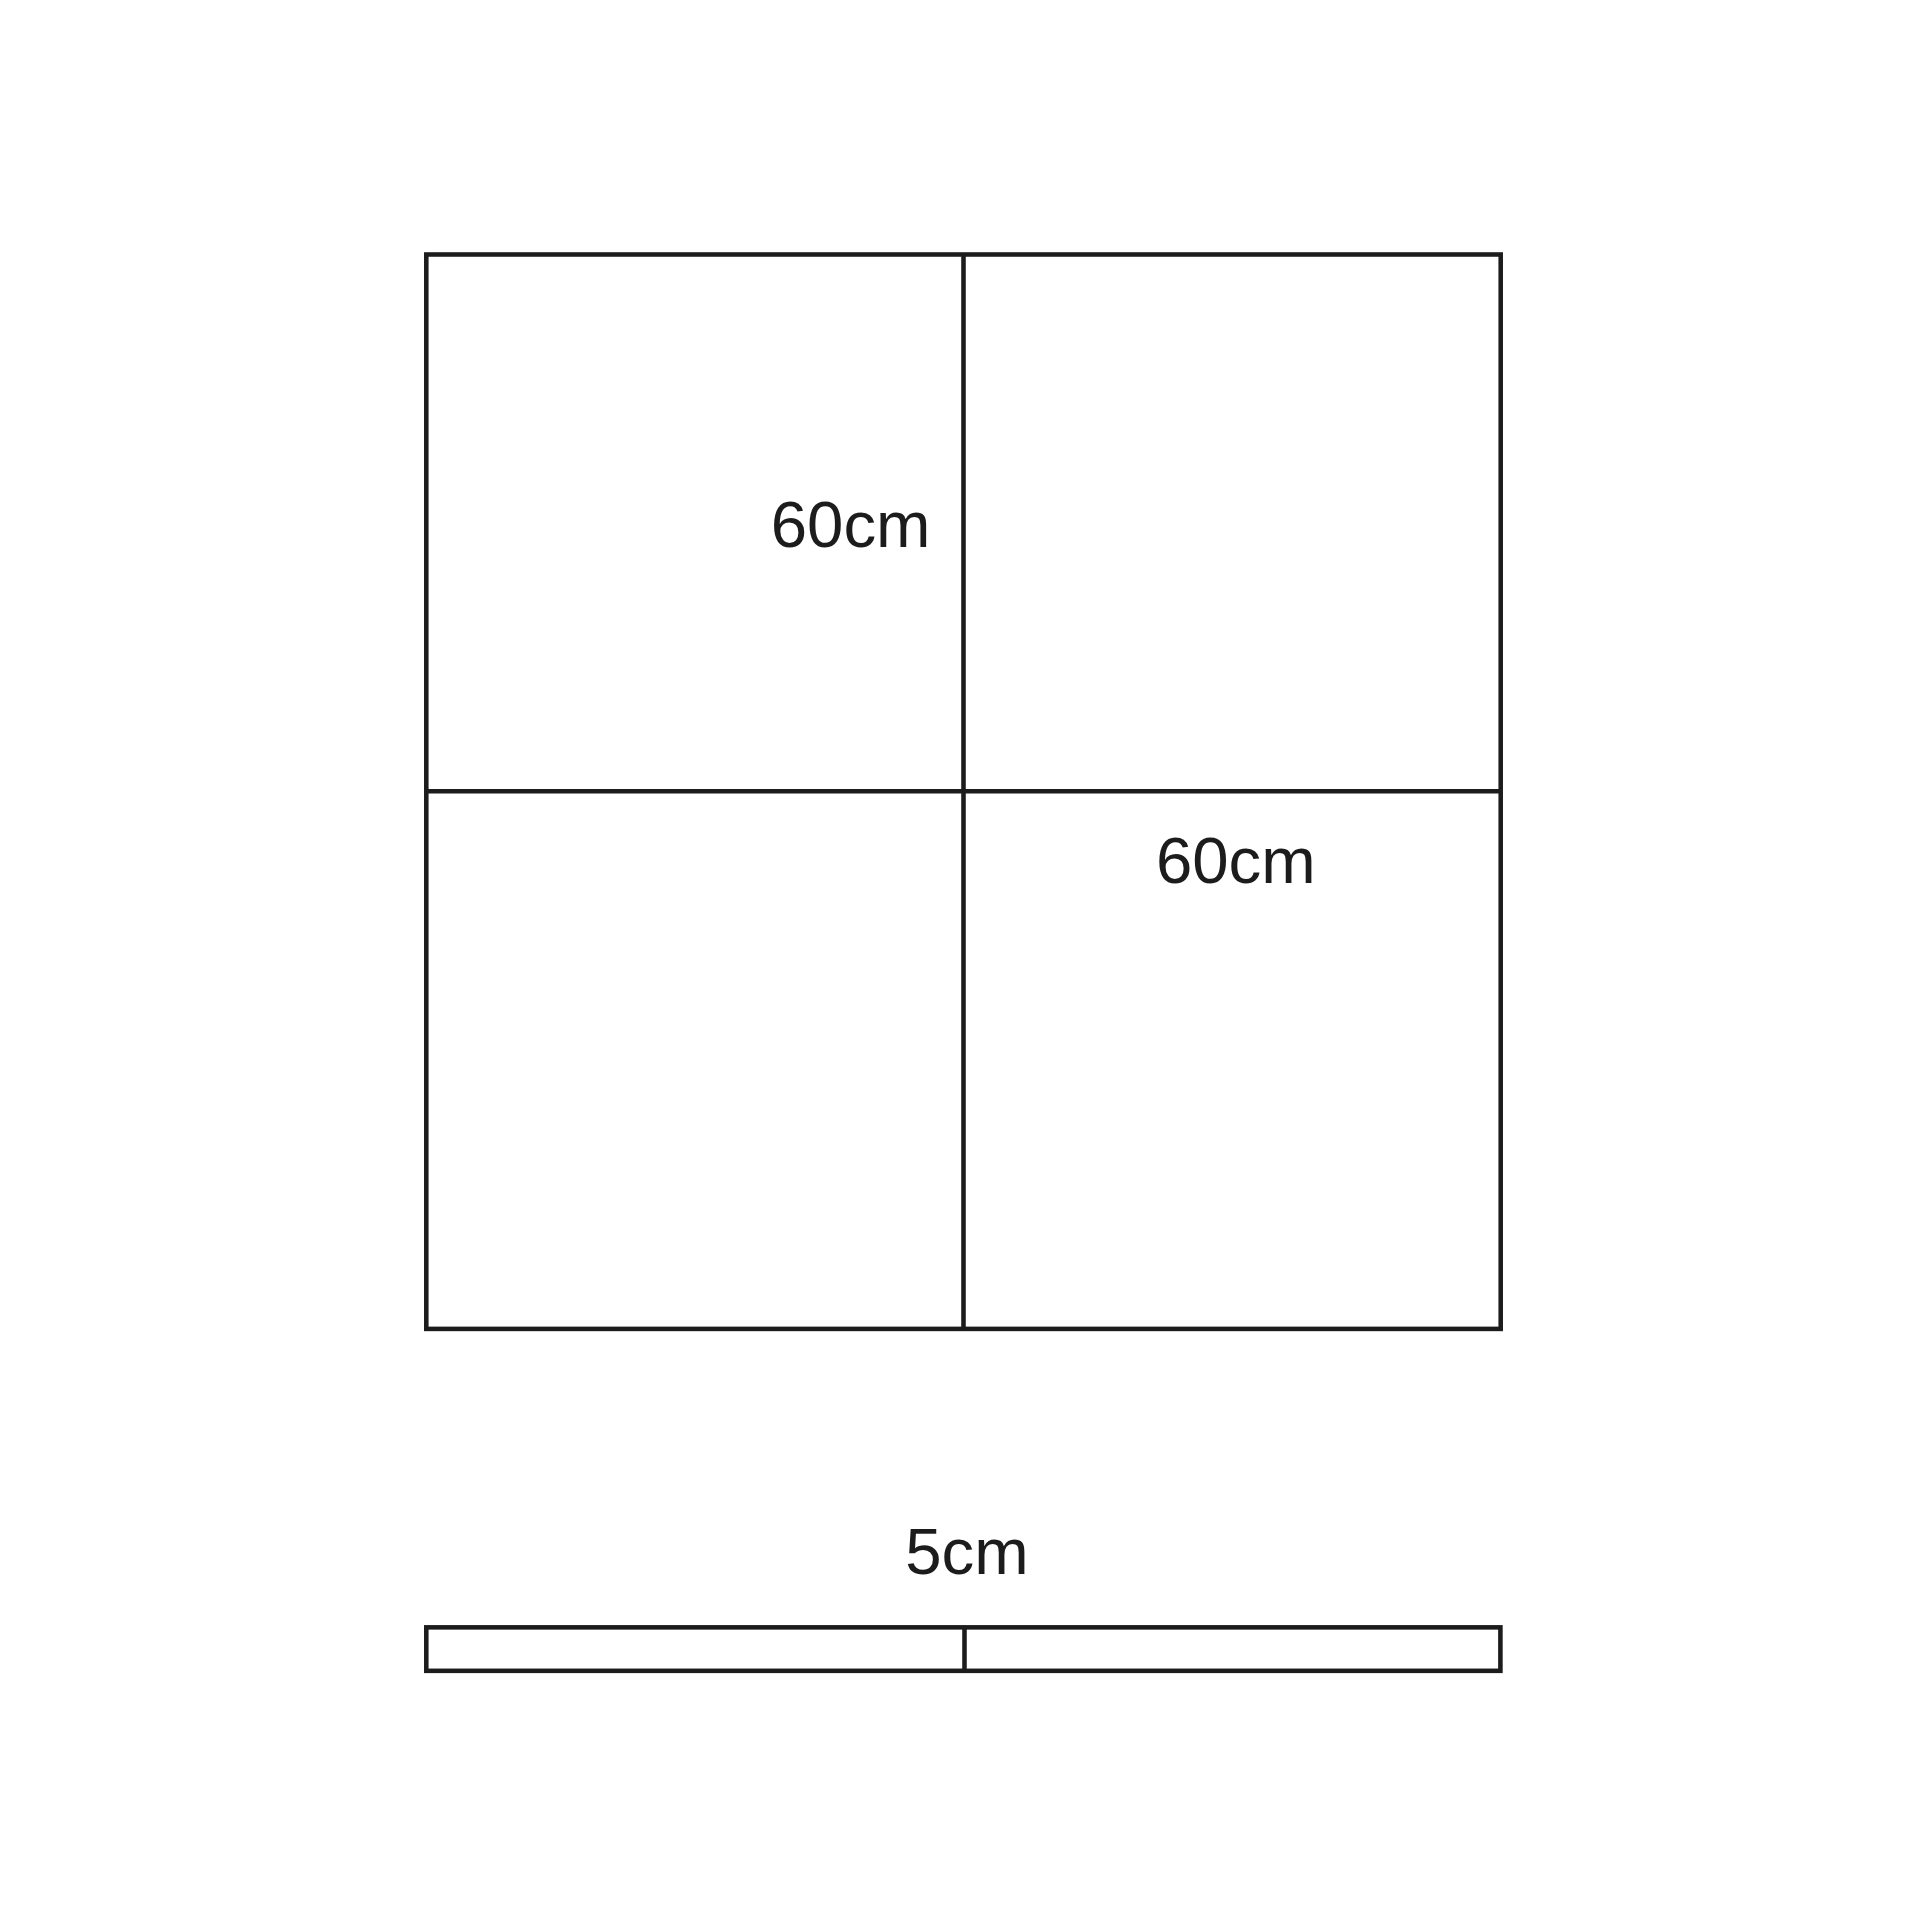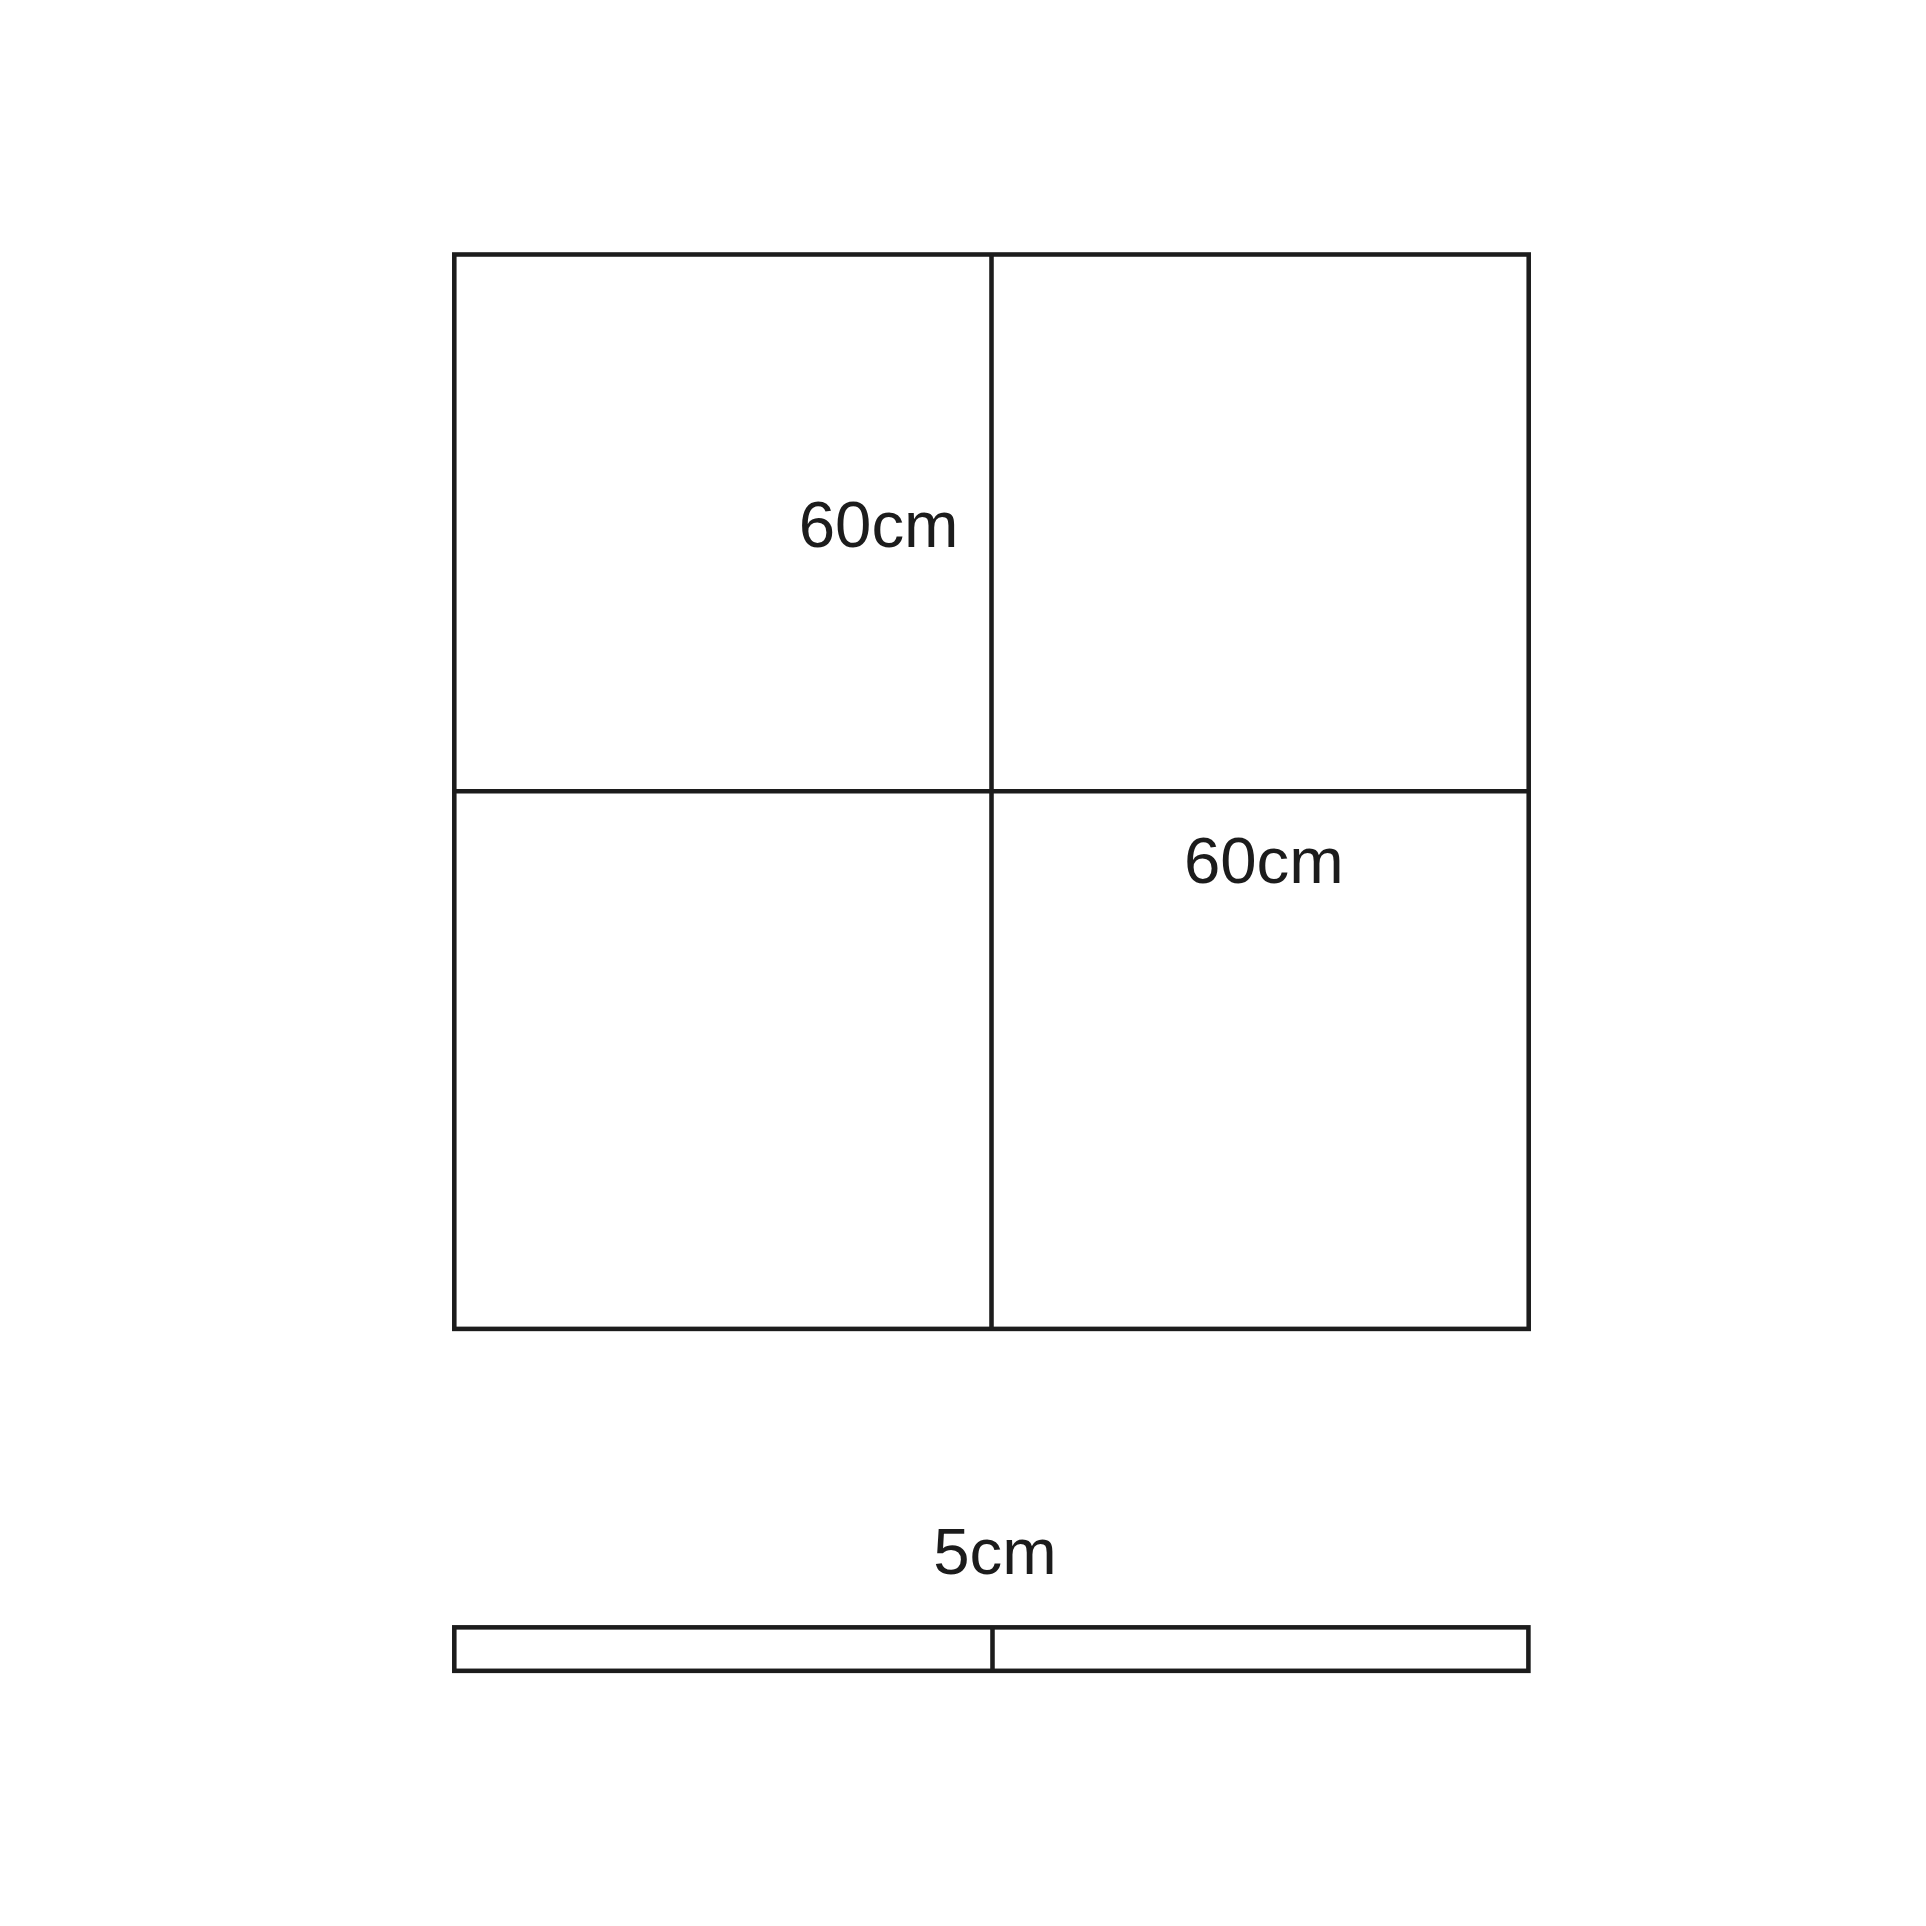--- a/index.html
+++ b/index.html
@@ -1,16 +1,16 @@
 <!DOCTYPE html>
 <html><head>
 <meta charset="utf-8">
 <style>
   html,body{margin:0;padding:0;background:#ffffff;}
-  .page{position:relative;width:1549px;height:1927px;background:#ffffff;overflow:hidden;padding-left:28px;}
+  .page{position:relative;width:1549px;height:1927px;background:#ffffff;overflow:hidden;}
   svg{display:block;}
   text{font-family:"Liberation Sans", sans-serif;fill:#1c1c1c;}
 </style>
 </head>
 <body>
 <div class="page">
 <svg width="1927" height="1927" viewBox="0 0 1946 1946" xmlns="http://www.w3.org/2000/svg">
 
   <rect x="0" y="0" width="1946" height="1946" fill="#ffffff"></rect>
 

